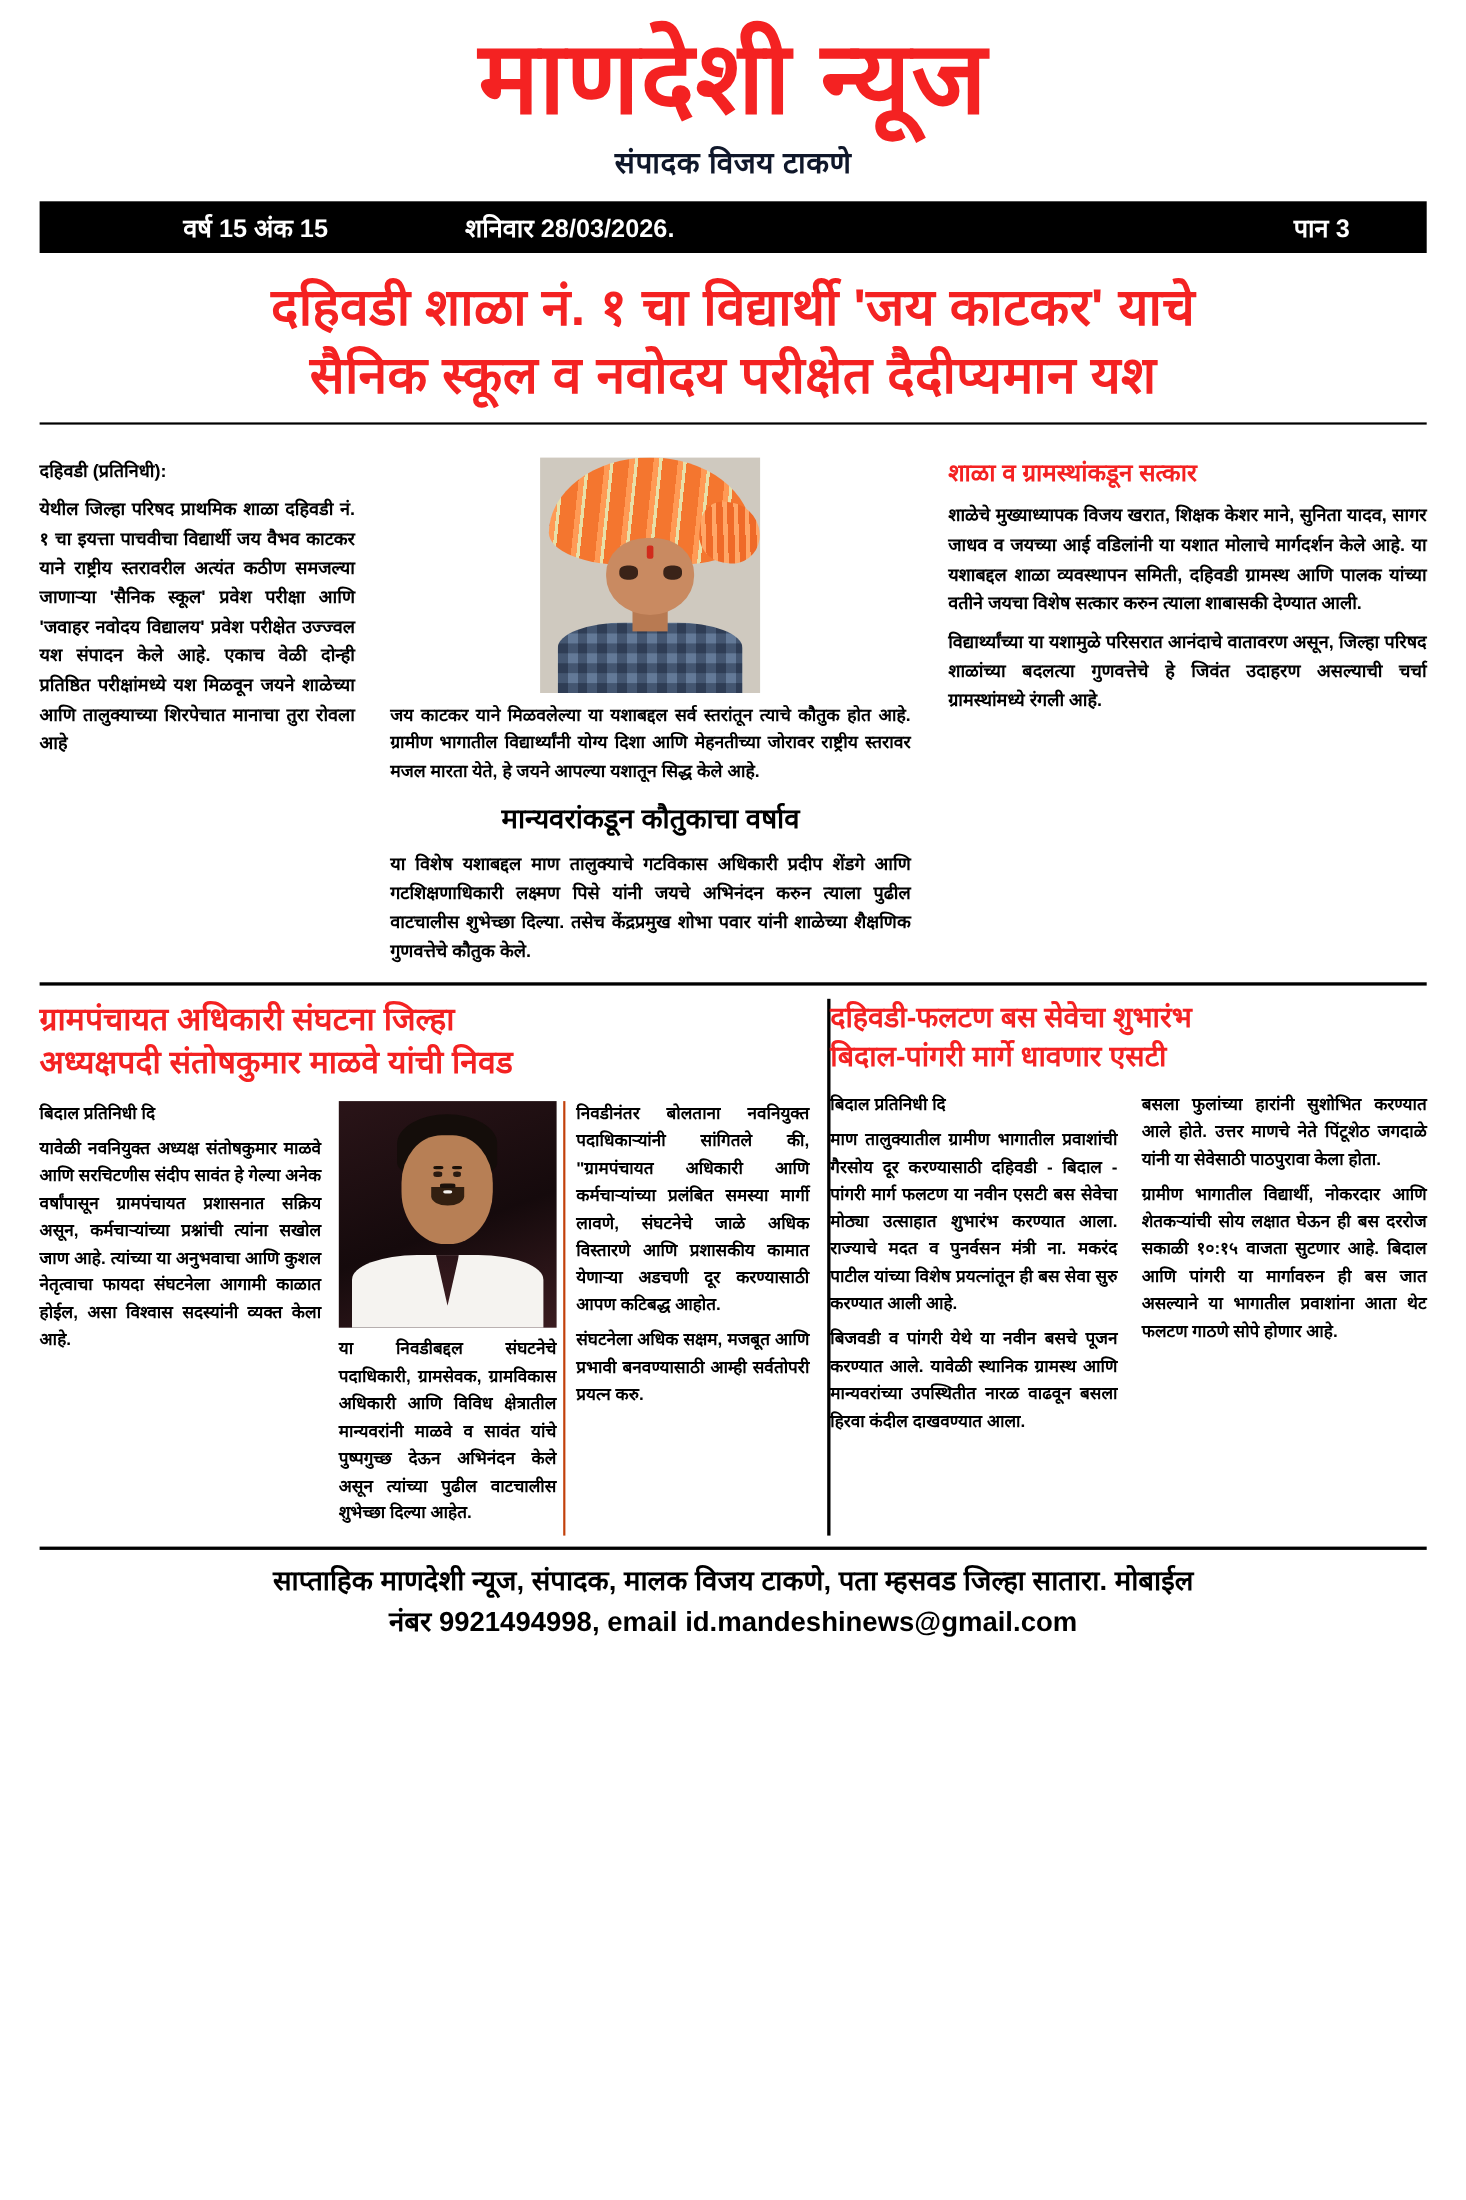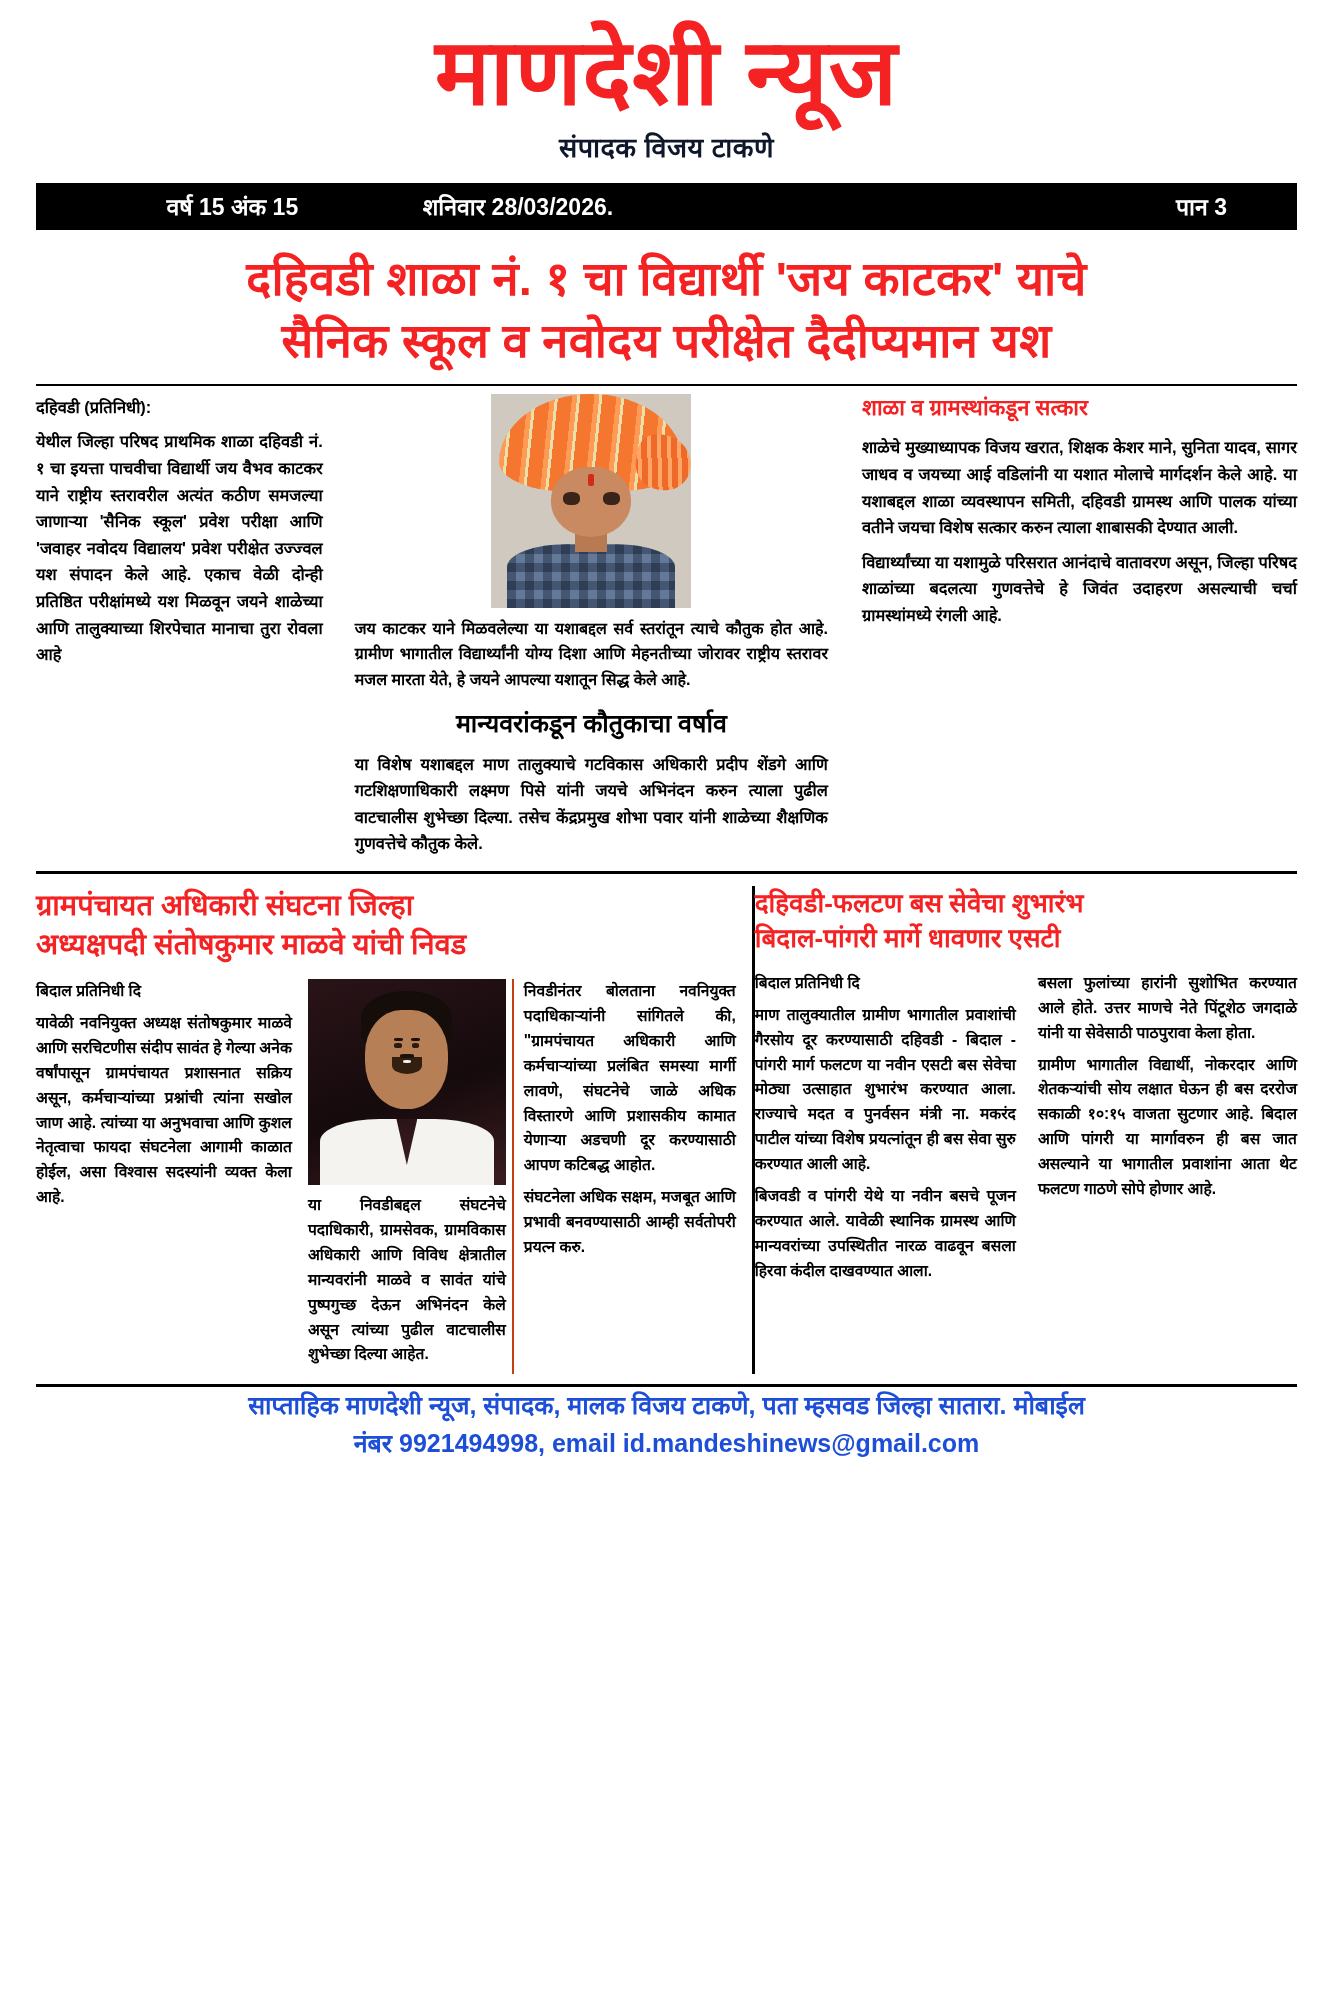--- a/index.html
+++ b/index.html
@@ -36,21 +36,21 @@
   
   .main-headline{
     color:#f42222;font-weight:bold;text-align:center;
     font-size:47px;line-height:1.32;margin-top:18px;
     letter-spacing:.3px;
   }
 
   .rule-thin{border-top:2px solid #000;margin:12px 0 0 0;}
 
   
-  .top-story{display:flex;gap:4px;margin-top:8px;}
+  .top-story{display:flex;gap:4px;margin-top:30px;}
   .col{box-sizing:border-box;}
   .c1{width:24%;padding-right:14px;}
   .c2{width:40%;padding:0 14px;}
   .c3{width:36%;padding-left:16px;}
 
   .body-text{
     font-size:16.4px;line-height:1.62;text-align:justify;
     font-weight:600;
   }
   .body-text p{margin:0 0 8px 0;}
@@ -163,22 +163,22 @@
   }
   .m-shirt:after{
     content:"";position:absolute;left:44%;top:0;width:12%;height:70%;
     background:linear-gradient(180deg,#2a1418,#3a1c20);
     clip-path:polygon(0 0,100% 0,50% 100%);
   }
 
   
   .footer-rule{border-top:3px solid #000;margin-top:10px;}
   .footer{
-    color:#1d4ed8;font-weight:bold;text-align:center;
-    font-size:25px;line-height:1.5;padding-top:0;
+    color:#000000;font-weight:bold;text-align:center;
+    font-size:25px;line-height:1.5;padding-top:10px;
   }
 </style>
 </head>
 <body>
 
 <div class="page">
 
   <div class="masthead">
     <div class="masthead-title">माणदेशी न्यूज</div>
     <div class="masthead-sub">संपादक विजय टाकणे</div>

